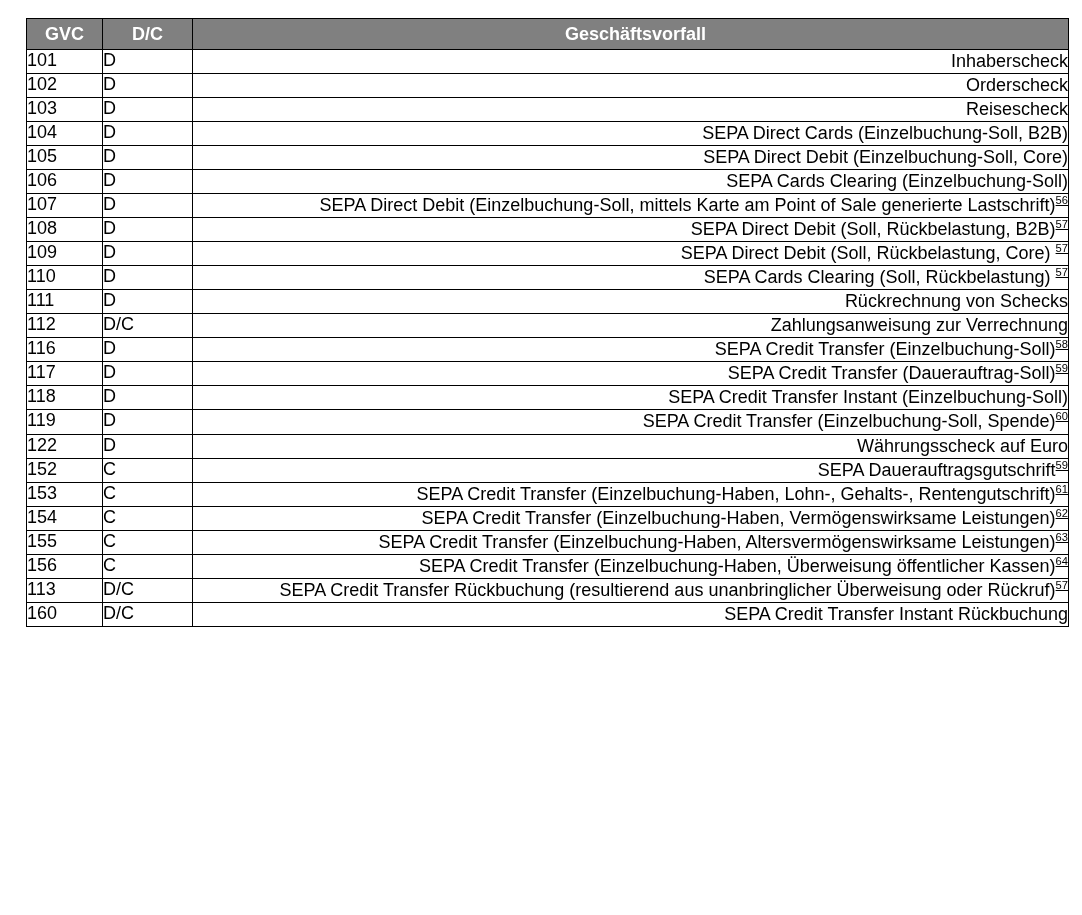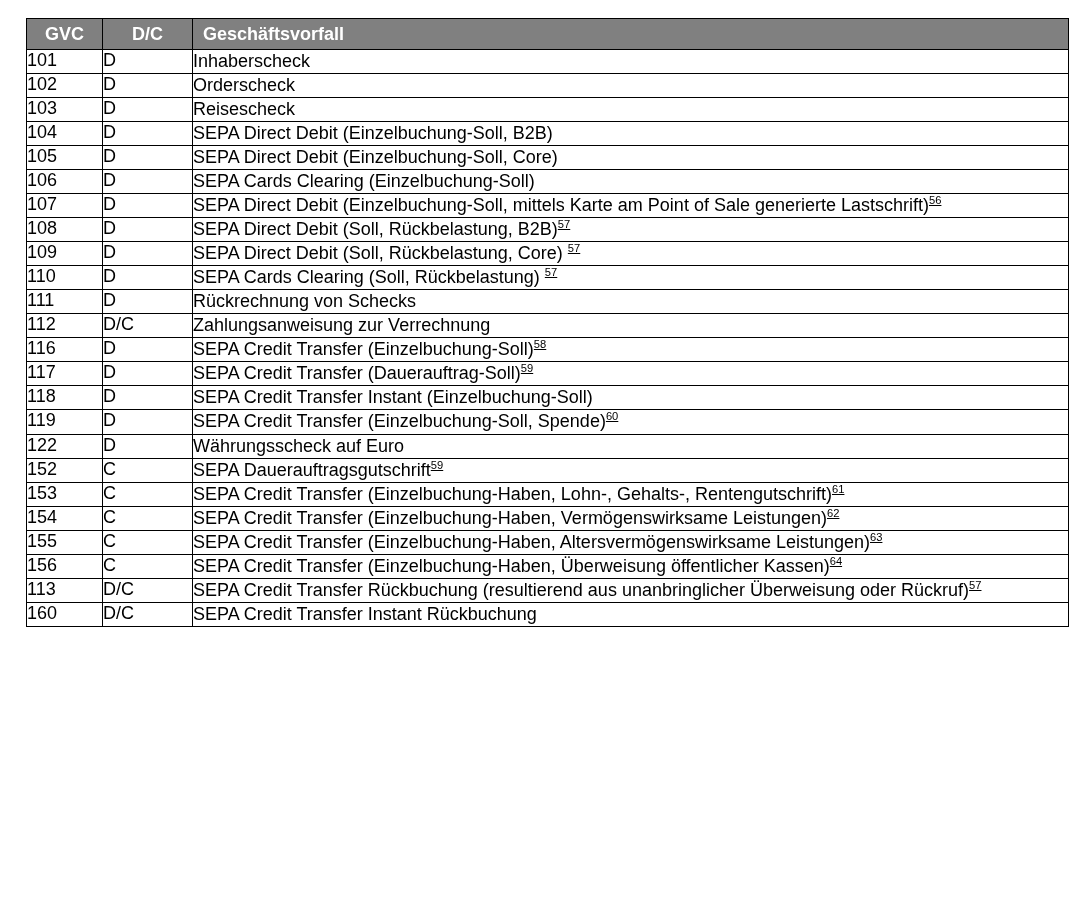--- a/index.html
+++ b/index.html
@@ -35,33 +35,33 @@
     color: #ffffff;
     font-weight: bold;
     font-size: 18px;
     height: 30px;
     line-height: 30px;
     padding: 0 8px;
     text-align: center;
     border: 1px solid #000000;
   }
   thead th.desc {
-    text-align: left;
+    text-align: center;
     padding-left: 10px;
   }
   col.c-gvc { width: 76px; }
   col.c-dc  { width: 90px; }
   col.c-desc{ width: 876px; }
 
   td.gvc-cell, td.dc-cell {
     padding: 4px 4px 5px 4px;
     white-space: nowrap;
   }
   td.desc-cell {
-    text-align: left;
+    text-align: right;
     padding: 4px 6px 5px 10px;
     line-height: 1.28;
   }
   sup {
     font-size: 0.62em;
     vertical-align: super;
     line-height: 0;
     text-decoration: underline;
   }
 </style>
@@ -94,21 +94,21 @@
           <td class="desc-cell"><span>Orderscheck</span></td>
         </tr>
         <tr>
           <td class="gvc-cell">103</td>
           <td class="dc-cell">D</td>
           <td class="desc-cell"><span>Reisescheck</span></td>
         </tr>
         <tr>
           <td class="gvc-cell">104</td>
           <td class="dc-cell">D</td>
-          <td class="desc-cell"><span>SEPA Direct Debit (Einzelbuchung-Soll, B2B)</span></td>
+          <td class="desc-cell"><span>SEPA Direct Cards (Einzelbuchung-Soll, B2B)</span></td>
         </tr>
         <tr>
           <td class="gvc-cell">105</td>
           <td class="dc-cell">D</td>
           <td class="desc-cell"><span>SEPA Direct Debit (Einzelbuchung-Soll, Core)</span></td>
         </tr>
         <tr>
           <td class="gvc-cell">106</td>
           <td class="dc-cell">D</td>
           <td class="desc-cell"><span>SEPA Cards Clearing (Einzelbuchung-Soll)</span></td>

